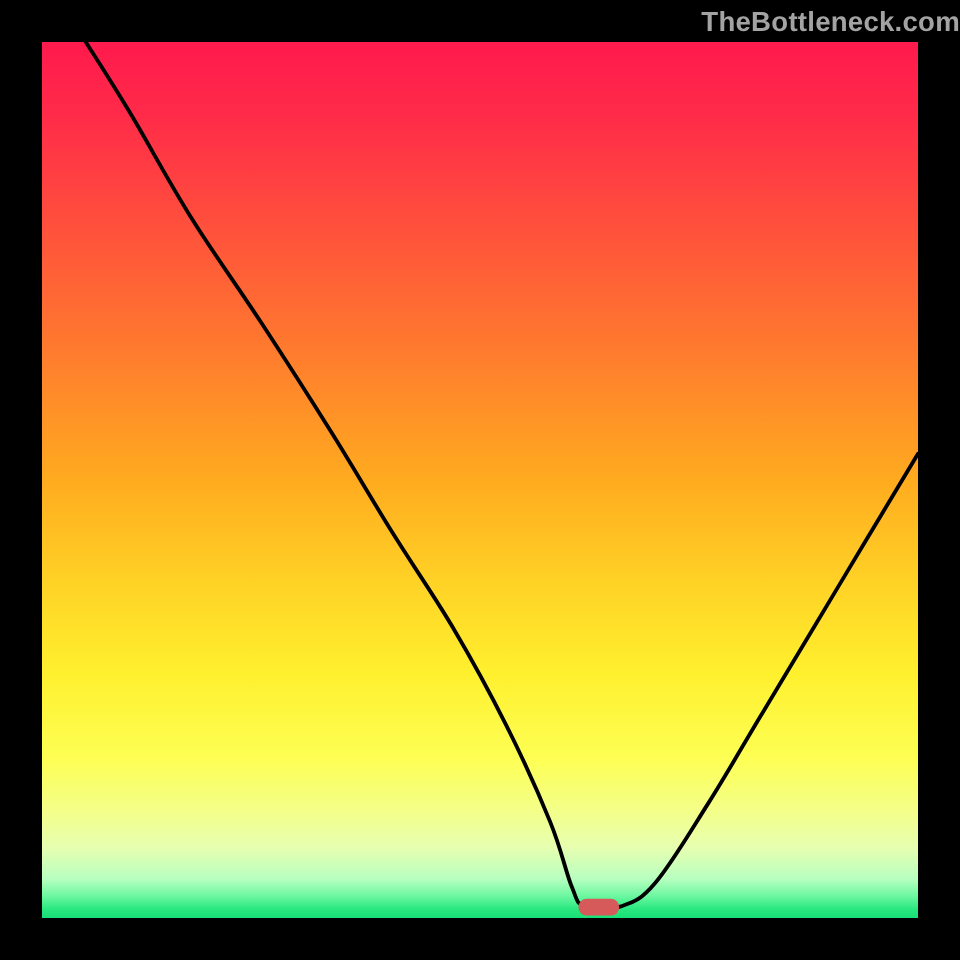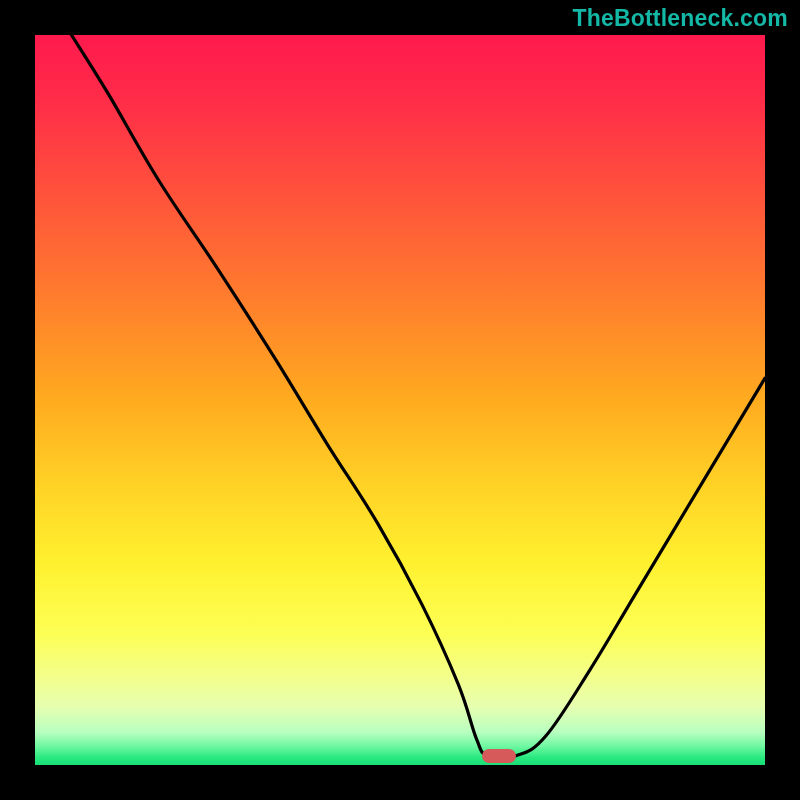--- a/index.html
+++ b/index.html
@@ -13,22 +13,22 @@
   }
   .frame {
     position: relative;
     width: 800px;
     height: 800px;
     background: #000;
   }
   .watermark {
     position: absolute;
     top: 5px;
-    right: 12px;
-    color: #14b8a6;
+    right: 0;
+    color: #a3a3a3;
     font-size: 23px;
     font-weight: 600;
     letter-spacing: 0.2px;
     z-index: 10;
   }
   .plot-area {
     position: absolute;
     left: 35px;
     top: 35px;
     width: 730px;

